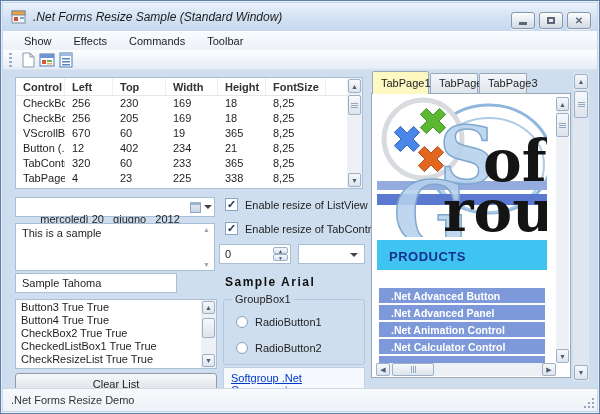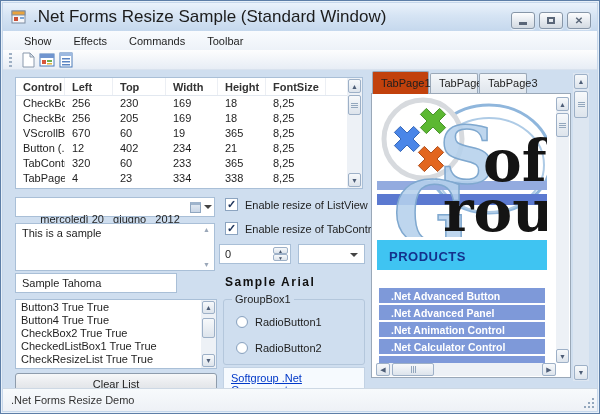--- a/index.html
+++ b/index.html
@@ -8,21 +8,21 @@
     position:relative; width:600px; height:414px;
     border:1px solid #5d7ea7; background:#c6d7eb;
     box-shadow: inset 0 0 0 1px #e7f0f9;
     overflow:hidden; font-size:11px; color:#1e1e1e;
   }
   
   #titlebar { position:absolute; left:2px; top:2px; right:2px; height:28px;
     background:linear-gradient(#eaf2fb, #d6e4f4 45%, #c5d8ed);
     display:flex; align-items:center; }
   #title-icon { width:16px; height:16px; margin:0 6px 0 8px; }
-  #title-text { font-size:17px; color:#1c1c1c; }
+  #title-text { font-size:12px; color:#1c1c1c;font-style:italic; }
   .winbtn { position:absolute; top:9px; width:24px; height:17px; border:1px solid #8796a8;
     border-radius:3px; background:linear-gradient(#fdfdfe,#e9edf2 45%,#d3dae2);
     display:flex; align-items:center; justify-content:center;
     font-size:9px; color:#4e5a68; box-shadow:0 1px 1px rgba(255,255,255,.7); }
   #btn-min{ right:62px; } #btn-max{ right:34px; } #btn-close{ right:6px; }
   .glyph-min{ width:8px; height:3px; background:#5a6678; margin-top:6px; }
   .glyph-max{ width:8px; height:7px; border:2px solid #5a6678; }
   .glyph-close{ font-size:10px; font-weight:bold; color:#5a6678; }
   
   #menubar { position:absolute; left:2px; top:30px; right:2px; height:19px;
@@ -80,21 +80,21 @@
   #gb-label { position:absolute; left:8px; top:-7px; background:#cfdeef; padding:0 3px; }
   .radio-row { position:absolute; left:12px; display:flex; align-items:center; }
   .radio { width:12px; height:12px; border:1px solid #8ca4c0; border-radius:50%;
     background:radial-gradient(#fff 55%, #dce6f0); margin-right:7px; }
   #link-panel { position:absolute; left:220px; top:297px; width:142px; height:22px;
     background:#f6fafe; border:1px solid #c2d2e4; padding:4px 0 0 7px; }
   #link { color:#0038c8; text-decoration:underline; }
   
   .tab { position:absolute; top:3px; height:20px; border:1px solid #9aa8b8; border-bottom:none;
     border-radius:2px 2px 0 0; background:linear-gradient(#f4f7fa,#dfe5ec); padding:3px 8px 0 8px; }
-  .tab.active { top:1px; height:23px; background:#c2410c; z-index:3; padding-top:5px; }
+  .tab.active { top:1px; height:23px; background:#fef9c3; z-index:3; padding-top:5px; }
   #tabpage { position:absolute; left:368px; top:23px; width:200px; height:285px;
     background:#fff; border:1px solid #9aa8b8; z-index:2; }
   #logo-box { position:absolute; left:5px; top:3px; width:170px; height:140px; overflow:hidden; }
   #products-band { position:absolute; left:5px; top:146px; width:170px; height:30px; background:#3fc4f2;
     color:#14318c; font-weight:bold; font-size:13px; padding:9px 0 0 12px; letter-spacing:.5px; }
   .prod-row { position:absolute; left:7px; width:166px; height:15px; background:#7e99d9;
     color:#fff; font-weight:bold; font-size:10.5px; padding:2px 0 0 12px; overflow:hidden; white-space:nowrap; }
   
   #statusbar { position:absolute; left:2px; right:2px; bottom:2px; height:23px;
     background:linear-gradient(#f7fafc,#eef1f6); border-top:1px solid #cdd8e4; padding:5px 0 0 8px; color:#333; }
@@ -208,21 +208,21 @@
           <div class="lv-c">320</div>
           <div class="lv-c">60</div>
           <div class="lv-c">233</div>
           <div class="lv-c">365</div>
           <div class="lv-c">8,25</div>
       </div>
       <div class="lv-row">
         <div class="lv-c">TabPage...</div>
           <div class="lv-c">4</div>
           <div class="lv-c">23</div>
-          <div class="lv-c">334</div>
+          <div class="lv-c">225</div>
           <div class="lv-c">338</div>
           <div class="lv-c">8,25</div>
       </div>
 
       <div class="sb-v" style="right:0;top:0;width:15px;height:110px">
         <div class="sb-btn" style="left:1px;top:1px;width:13px;height:14px">▲</div>
         <div class="sb-thumb" style="left:1px;top:17px;width:13px;height:20px">
             <div class="grip-h"></div>
           </div>
         <div class="sb-btn" style="left:1px;bottom:1px;width:13px;height:14px">▼</div>

